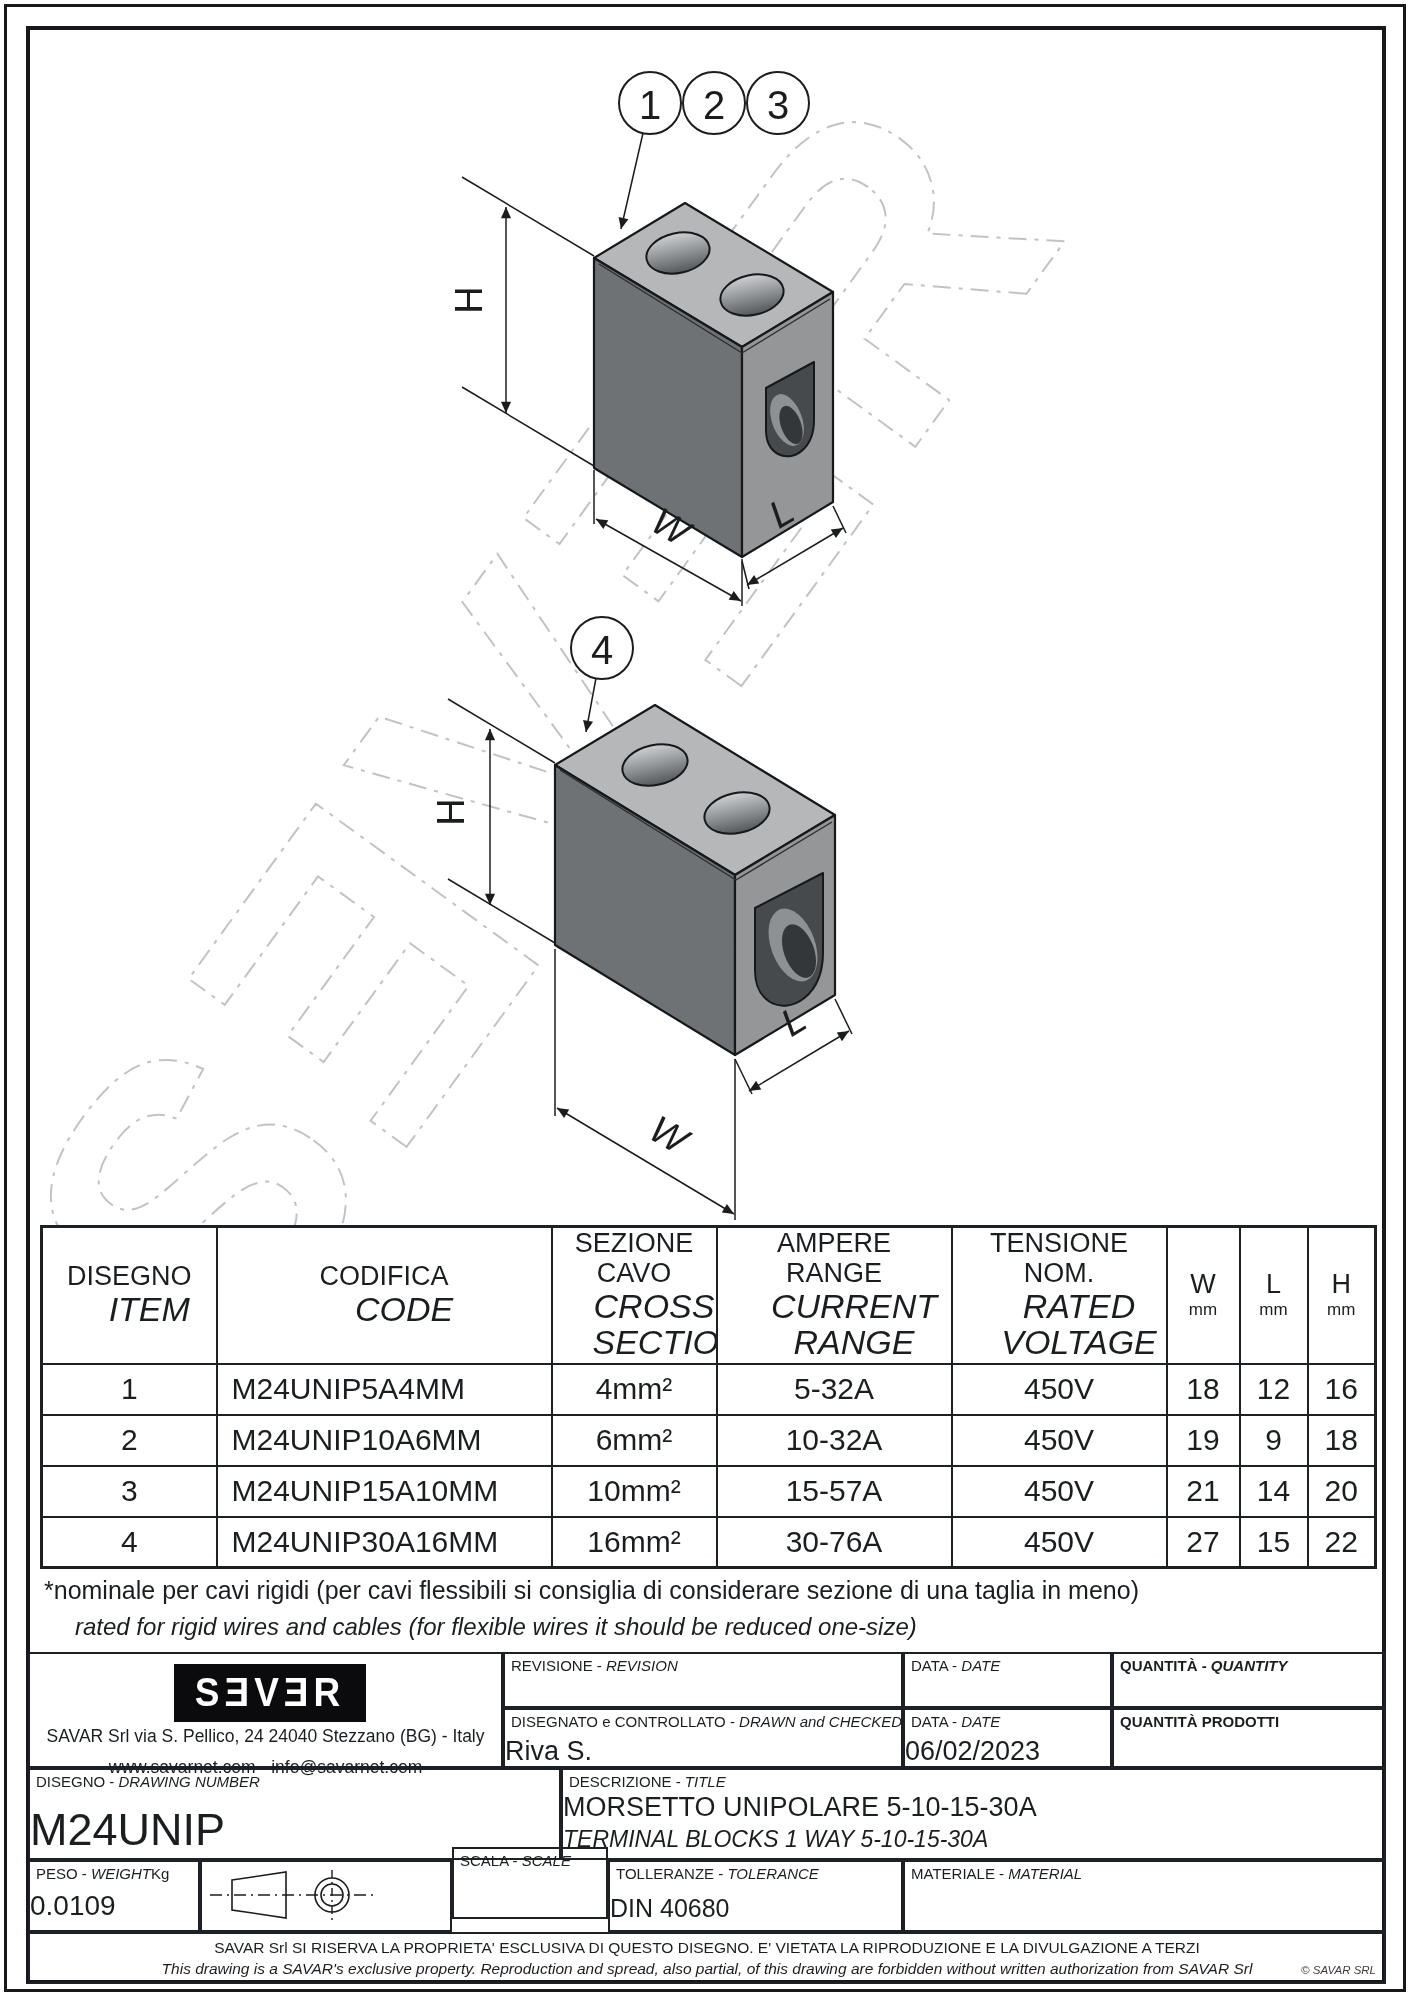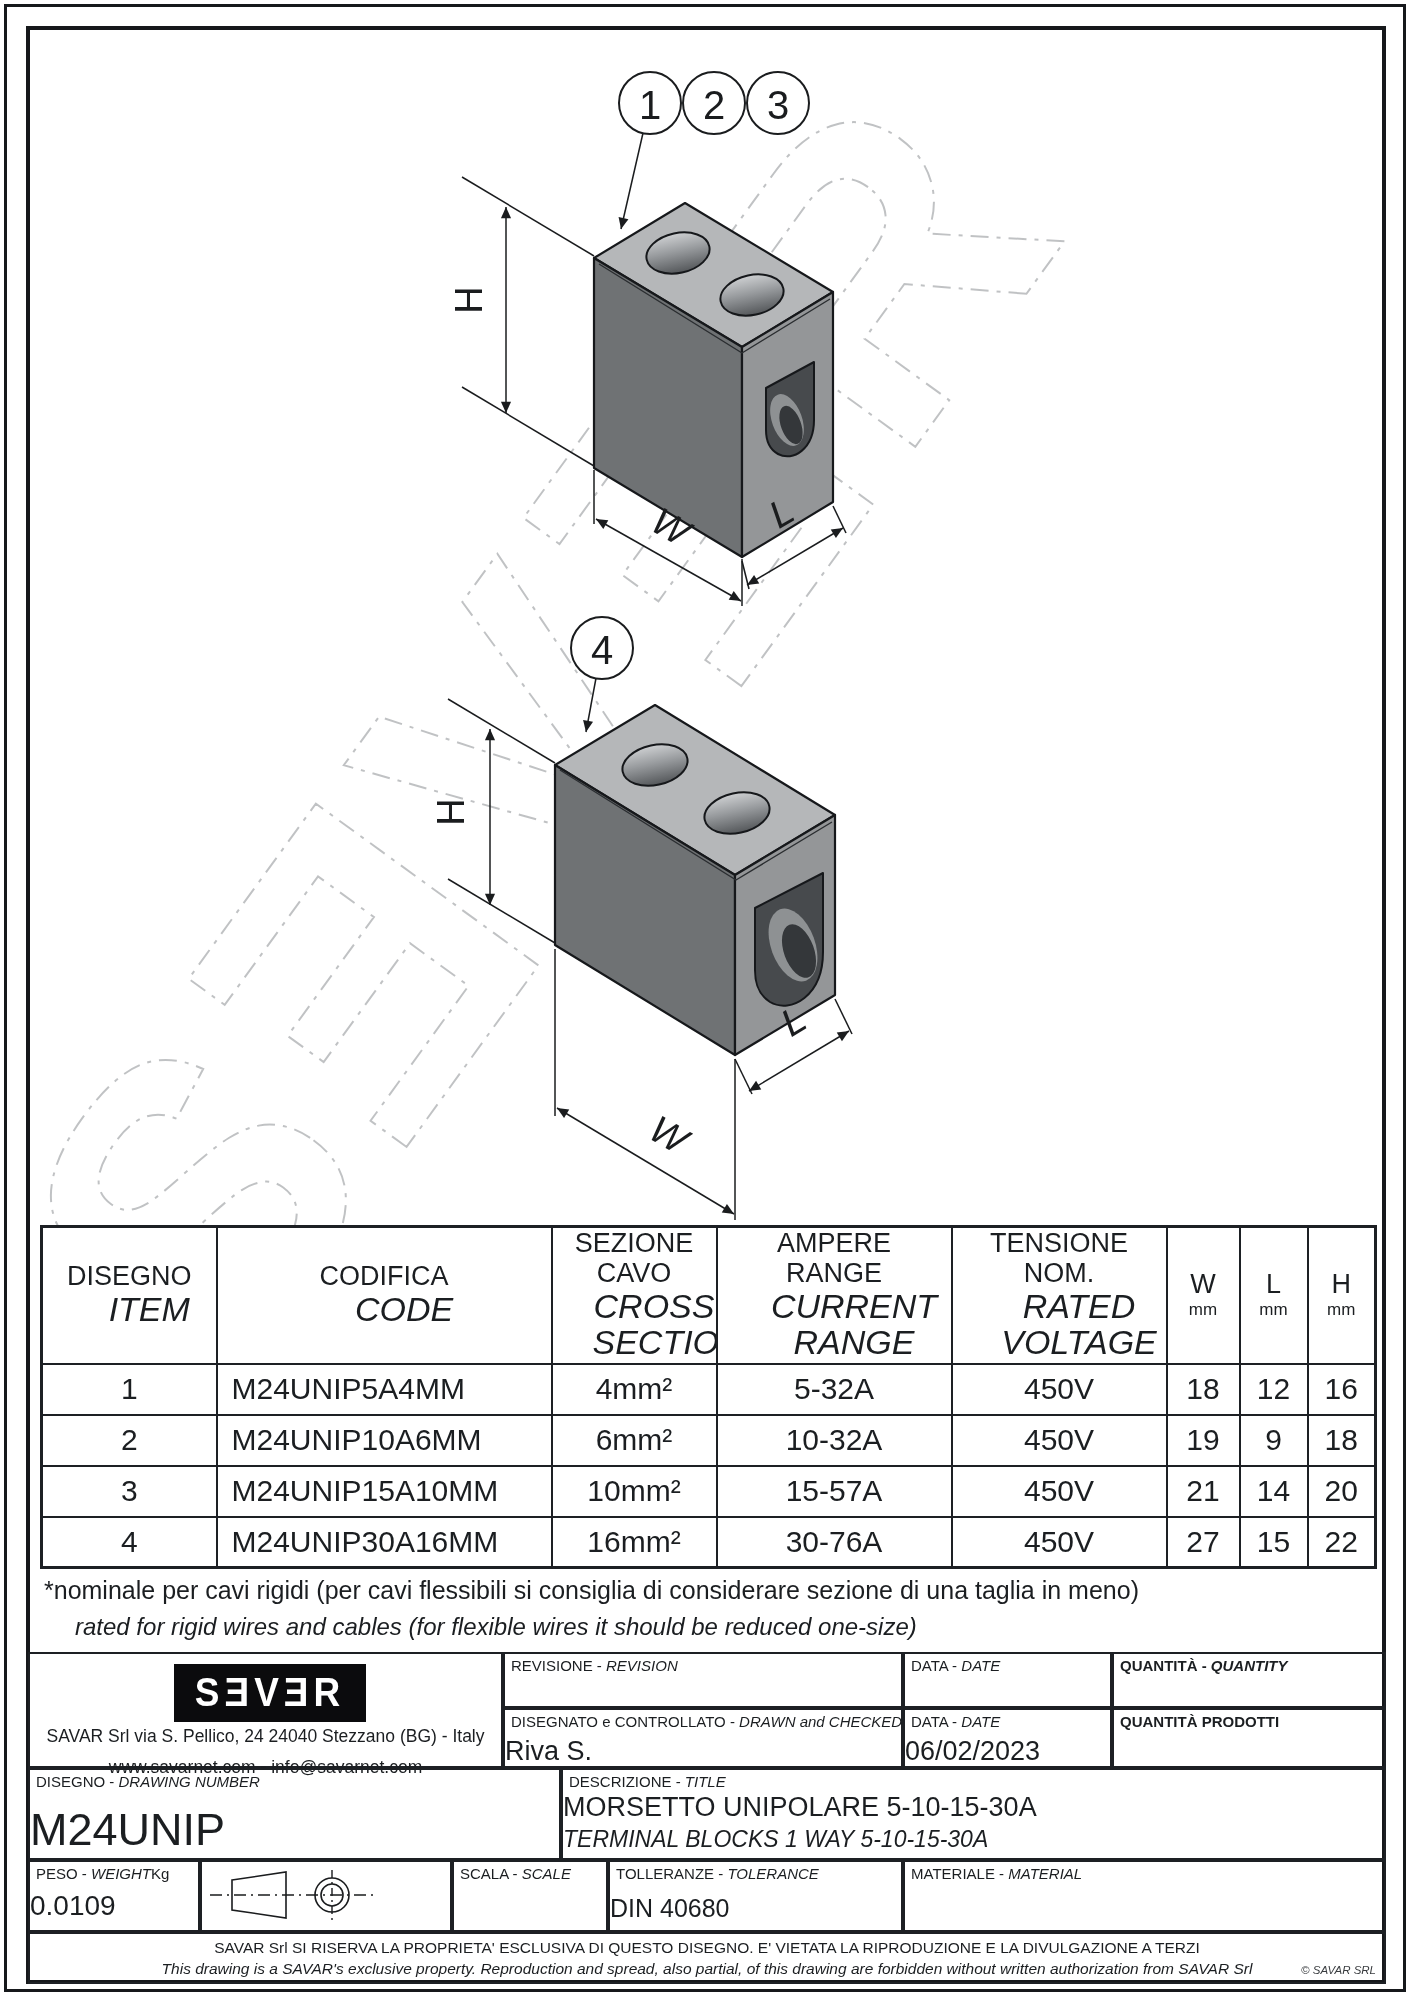--- a/index.html
+++ b/index.html
@@ -321,21 +321,21 @@
       <svg width="248" height="68" viewBox="0 0 248 68">
         <g stroke="#1a1c1e" fill="none">
           <line x1="8" y1="33" x2="172" y2="33" stroke-width="1.6" stroke-dasharray="12 5 2 5"></line>
           <polygon points="30,18 84,10 84,56 30,48" stroke-width="1.6"></polygon>
           <circle cx="130" cy="33" r="17" stroke-width="1.6"></circle>
           <circle cx="130" cy="33" r="11" stroke-width="1.6"></circle>
           <line x1="130" y1="8" x2="130" y2="60" stroke-width="1.4" stroke-dasharray="8 4 2 4"></line>
         </g>
       </svg>
     </div>
-    <div class="tb-cell" style="left:424px;top:208px;width:156px;height:72px;">
+    <div class="tb-cell" style="left:424px;top:195px;width:156px;height:72px;">
       <div class="tb-label"><span>SCALA -</span> <i>SCALE</i></div>
     </div>
     <div class="tb-cell" style="left:580px;top:208px;width:295px;height:72px;">
       <div class="tb-label"><span>TOLLERANZE -</span> <i>TOLERANCE</i></div>
       <div class="tb-value" style="top:32px;font-size:25px;">DIN 40680</div>
     </div>
     <div class="tb-cell" style="left:875px;top:208px;width:483px;height:72px;">
       <div class="tb-label"><span>MATERIALE -</span> <i>MATERIAL</i></div>
     </div>
 

